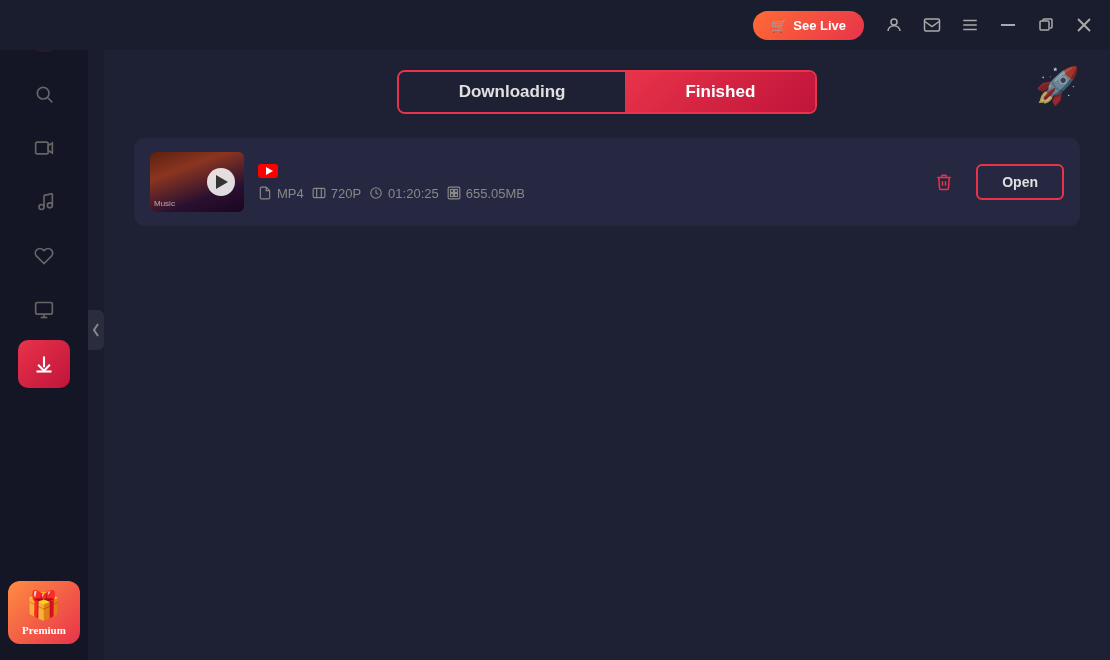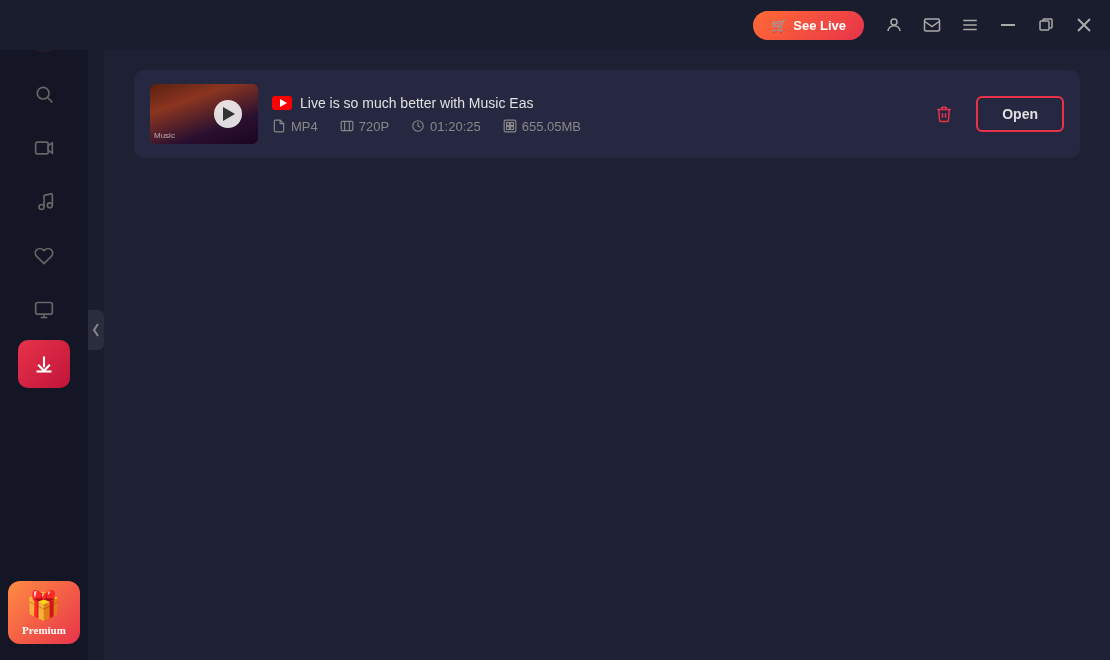--- a/index.html
+++ b/index.html
@@ -208,21 +208,21 @@
     .download-item {
       background: #252840;
       border-radius: 10px;
       padding: 14px 16px;
       display: flex;
       align-items: center;
       gap: 14px;
     }
 
     .thumbnail {
-      width: 108px;
+      width: 94px;
       height: 60px;
       border-radius: 6px;
       background: linear-gradient(135deg, #3a1a0a, #8b3a1a, #2a1a3a);
       position: relative;
       flex-shrink: 0;
       overflow: hidden;
       display: flex;
       align-items: center;
       justify-content: center;
       padding-left: 48px;
@@ -287,21 +287,21 @@
       color: #e0e0e0;
       font-weight: 500;
       white-space: nowrap;
       overflow: hidden;
       text-overflow: ellipsis;
     }
 
     .item-meta {
       display: flex;
       align-items: center;
-      gap: 22px;
+      gap: 8px;
       color: #888;
       font-size: 13px;
     }
 
     .meta-item {
       display: flex;
       align-items: center;
       gap: 5px;
     }
 
@@ -453,40 +453,46 @@
 </div>
 
 <div class="sidebar-collapse">
   <svg width="8" height="14" viewBox="0 0 8 14" fill="none" stroke="#888" stroke-width="2">
     <polyline points="6,1 2,7 6,13"></polyline>
   </svg>
 </div>
 
 <div class="main-content">
 
+  <div class="tabs-container">
+    <div class="tabs-wrapper">
+      <button class="tab-btn inactive">Downloading</button>
+      <button class="tab-btn active-tab">Finished</button>
+    </div>
+    <div class="rocket-icon">🚀</div>
+  </div>
 
   <div class="download-item">
 
     <div class="thumbnail">
       <div class="thumbnail-bg"></div>
       <div class="play-circle">
         <div class="play-triangle"></div>
       </div>
       <div class="thumbnail-label">Music</div>
     </div>
 
     <div class="item-info">
       <div class="item-title-row">
         <div class="yt-icon">
           <svg width="20" height="14" viewBox="0 0 20 14">
             <rect width="20" height="14" rx="3" fill="#FF0000"></rect>
             <polygon points="8,3 8,11 15,7" fill="white"></polygon>
           </svg>
         </div>
-        <div class="item-title">Live is so much better with Music Eas</div>
       </div>
       <div class="item-meta">
         <div class="meta-item">
           <svg width="14" height="14" viewBox="0 0 24 24" fill="none" stroke="#888" stroke-width="2">
             <path d="M14 2H6a2 2 0 00-2 2v16a2 2 0 002 2h12a2 2 0 002-2V8z"></path>
             <polyline points="14,2 14,8 20,8"></polyline>
           </svg>
           <span>MP4</span>
         </div>
         <div class="meta-item">

